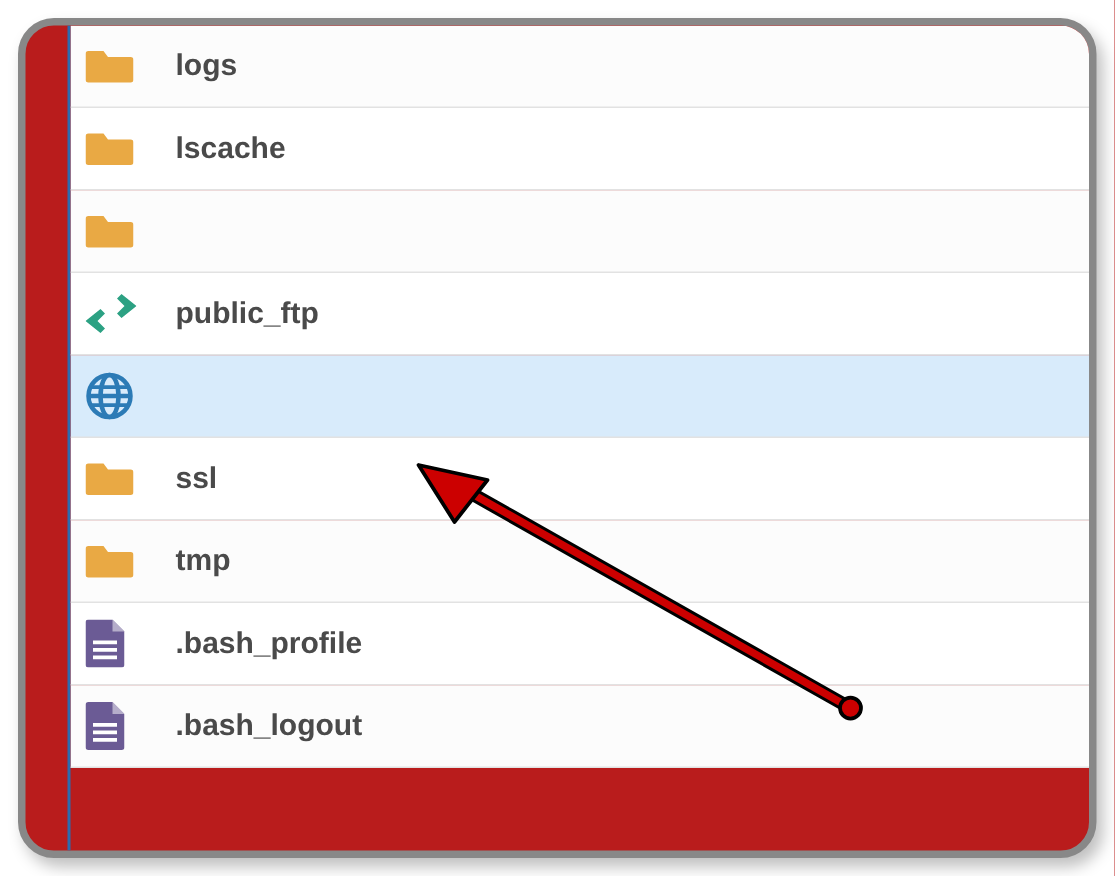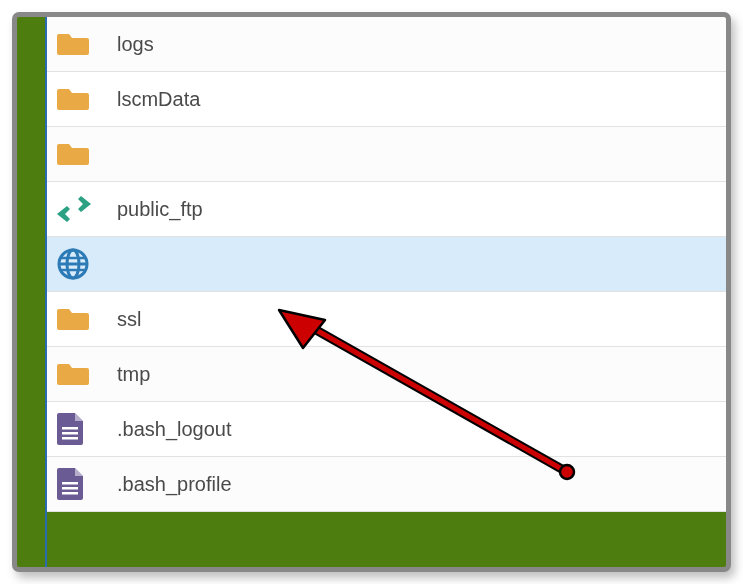--- a/index.html
+++ b/index.html
@@ -10,24 +10,25 @@
       height: 584px;
       position: relative;
     }
     .frame {
       position: absolute;
       top: 12px;
       left: 12px;
       right: 12px;
       bottom: 12px;
       border: 5px solid #888;
-      border-radius: 7px;
-      background: #4d7c0f;
+      border-radius: 24px;
+      background: #b91c1c;
       overflow: hidden;
       box-shadow: 4px 6px 10px rgba(0,0,0,0.25);
+      font-weight: bold;
     }
     .inner {
       position: absolute;
       top: 0;
       bottom: 0;
       left: 28px;
       right: 0;
       border-left: 2px solid #2b6cb0;
       overflow: hidden;
     }
@@ -82,21 +83,21 @@
       </span>
       <span class="label">logs</span>
     </div>
 
     <div class="row">
       <span class="icon-box">
         <svg width="32" height="26" viewBox="0 0 32 26">
             <path fill="#e9a944" d="M2 3h10l3 4h15a2 2 0 0 1 2 2v13a2 2 0 0 1-2 2H2a2 2 0 0 1-2-2V5a2 2 0 0 1 2-2z"></path>
           </svg>
       </span>
-      <span class="label">lscmData</span>
+      <span class="label">lscache</span>
     </div>
 
     <div class="row">
       <span class="icon-box">
         <svg width="32" height="26" viewBox="0 0 32 26">
             <path fill="#e9a944" d="M2 3h10l3 4h15a2 2 0 0 1 2 2v13a2 2 0 0 1-2 2H2a2 2 0 0 1-2-2V5a2 2 0 0 1 2-2z"></path>
           </svg>
       </span>
     </div>
 
@@ -143,34 +144,34 @@
     <div class="row">
       <span class="icon-box">
         <svg width="26" height="32" viewBox="0 0 26 32">
             <path fill="#6b5b95" d="M2 0h16l8 8v22a2 2 0 0 1-2 2H2a2 2 0 0 1-2-2V2a2 2 0 0 1 2-2z"></path>
             <path fill="#fff" d="M18 0v8h8z" opacity="0.5"></path>
             <rect x="5" y="14" width="16" height="2.5" fill="#fff"></rect>
             <rect x="5" y="19" width="16" height="2.5" fill="#fff"></rect>
             <rect x="5" y="24" width="16" height="2.5" fill="#fff"></rect>
           </svg>
       </span>
-      <span class="label">.bash_logout</span>
+      <span class="label">.bash_profile</span>
     </div>
 
     <div class="row">
       <span class="icon-box">
         <svg width="26" height="32" viewBox="0 0 26 32">
             <path fill="#6b5b95" d="M2 0h16l8 8v22a2 2 0 0 1-2 2H2a2 2 0 0 1-2-2V2a2 2 0 0 1 2-2z"></path>
             <path fill="#fff" d="M18 0v8h8z" opacity="0.5"></path>
             <rect x="5" y="14" width="16" height="2.5" fill="#fff"></rect>
             <rect x="5" y="19" width="16" height="2.5" fill="#fff"></rect>
             <rect x="5" y="24" width="16" height="2.5" fill="#fff"></rect>
           </svg>
       </span>
-      <span class="label">.bash_profile</span>
+      <span class="label">.bash_logout</span>
     </div>
 
   </div>
 
   <svg class="arrow" width="320" height="220">
     <defs>
       <filter id="glow">
           <feDropShadow dx="0" dy="0" stdDeviation="1" flood-color="#000"></feDropShadow>
         </filter>
     </defs>

